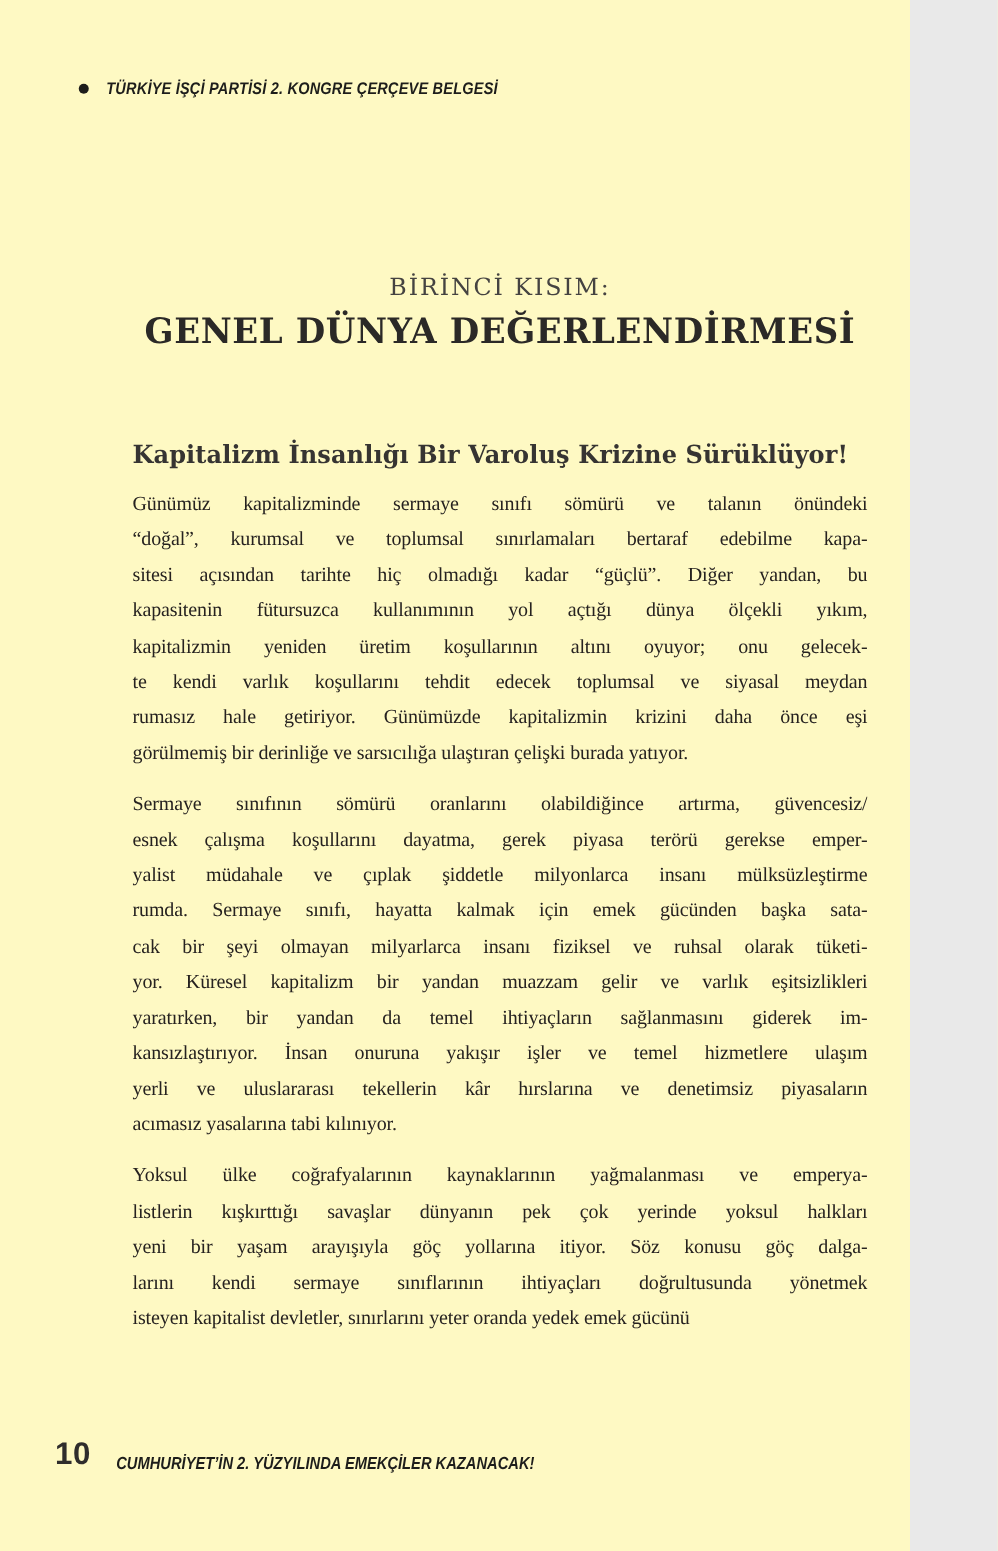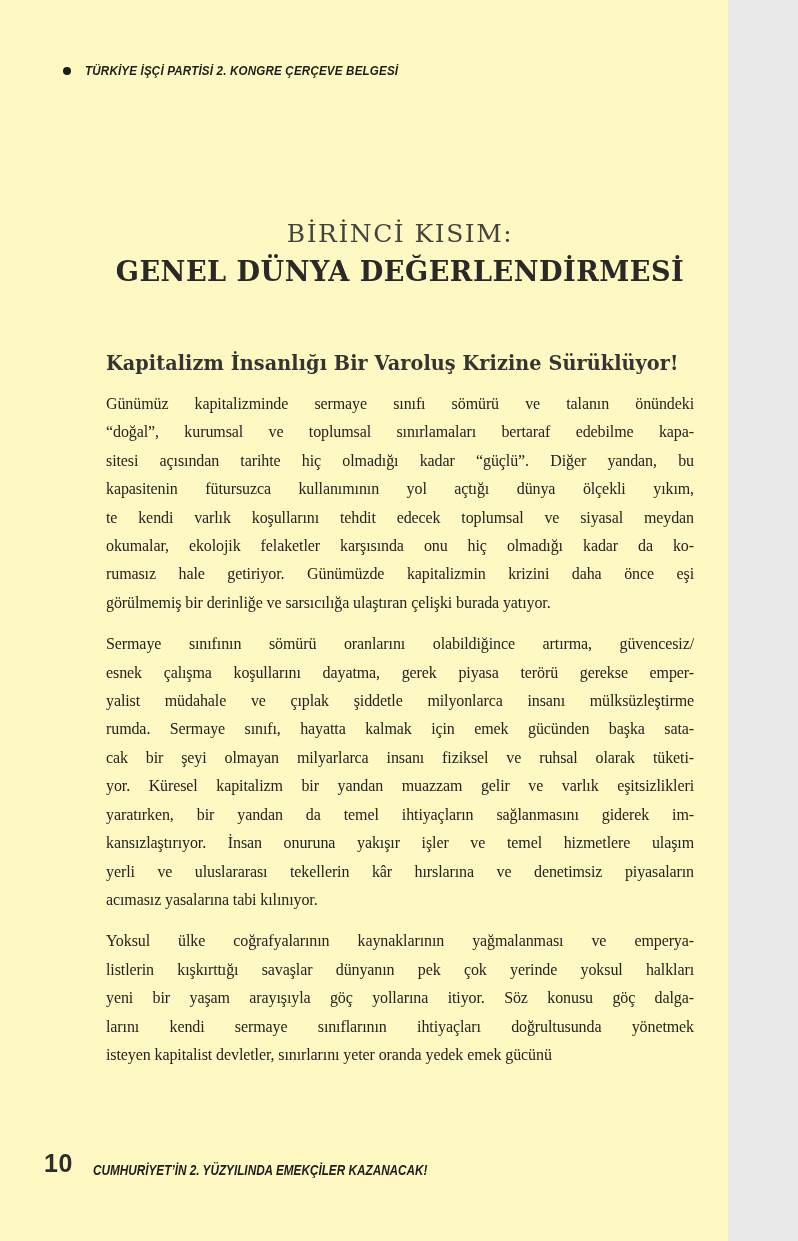--- a/index.html
+++ b/index.html
@@ -44,21 +44,21 @@
     position: absolute;
     top: 219px;
     left: 106px;
     width: 588px;
     text-align: center;
     color: #2e2c2b;
   }
   .kicker {
     font-family: "DejaVu Serif", serif;
     font-weight: 400;
-    font-size: 25px;
+    font-size: 19px;
     letter-spacing: 1.5px;
     color: #454341;
   }
   .section-title {
     margin-top: 7px;
     font-family: "DejaVu Serif", serif;
     font-weight: 700;
     font-size: 28px;
     letter-spacing: 0.5px;
     color: #2b2927;
@@ -146,22 +146,22 @@
 
   <div class="subheading">Kapitalizm İnsanlığı Bir Varoluş Krizine Sürüklüyor!</div>
 
   <div class="article">
     <div>
         <div class="para">
           <div class="line">Günümüz kapitalizminde sermaye sınıfı sömürü ve talanın önündeki</div>
           <div class="line">“doğal”, kurumsal ve toplumsal sınırlamaları bertaraf edebilme kapa-</div>
           <div class="line">sitesi açısından tarihte hiç olmadığı kadar “güçlü”. Diğer yandan, bu</div>
           <div class="line">kapasitenin fütursuzca kullanımının yol açtığı dünya ölçekli yıkım,</div>
+          <div class="line">kapitalizmin yeniden üretim koşullarının altını oyuyor; onu gelecek-</div>
           <div class="line">te kendi varlık koşullarını tehdit edecek toplumsal ve siyasal meydan</div>
-          <div class="line">okumalar, ekolojik felaketler karşısında onu hiç olmadığı kadar da ko-</div>
           <div class="line">rumasız hale getiriyor. Günümüzde kapitalizmin krizini daha önce eşi</div>
           <div class="line last">görülmemiş bir derinliğe ve sarsıcılığa ulaştıran çelişki burada yatıyor.</div>
         </div>
         <div class="para">
           <div class="line">Sermaye sınıfının sömürü oranlarını olabildiğince artırma, güvencesiz/</div>
           <div class="line">esnek çalışma koşullarını dayatma, gerek piyasa terörü gerekse emper-</div>
           <div class="line">yalist müdahale ve çıplak şiddetle milyonlarca insanı mülksüzleştirme</div>
           <div class="line">rumda. Sermaye sınıfı, hayatta kalmak için emek gücünden başka sata-</div>
           <div class="line">cak bir şeyi olmayan milyarlarca insanı fiziksel ve ruhsal olarak tüketi-</div>
           <div class="line">yor. Küresel kapitalizm bir yandan muazzam gelir ve varlık eşitsizlikleri</div>

